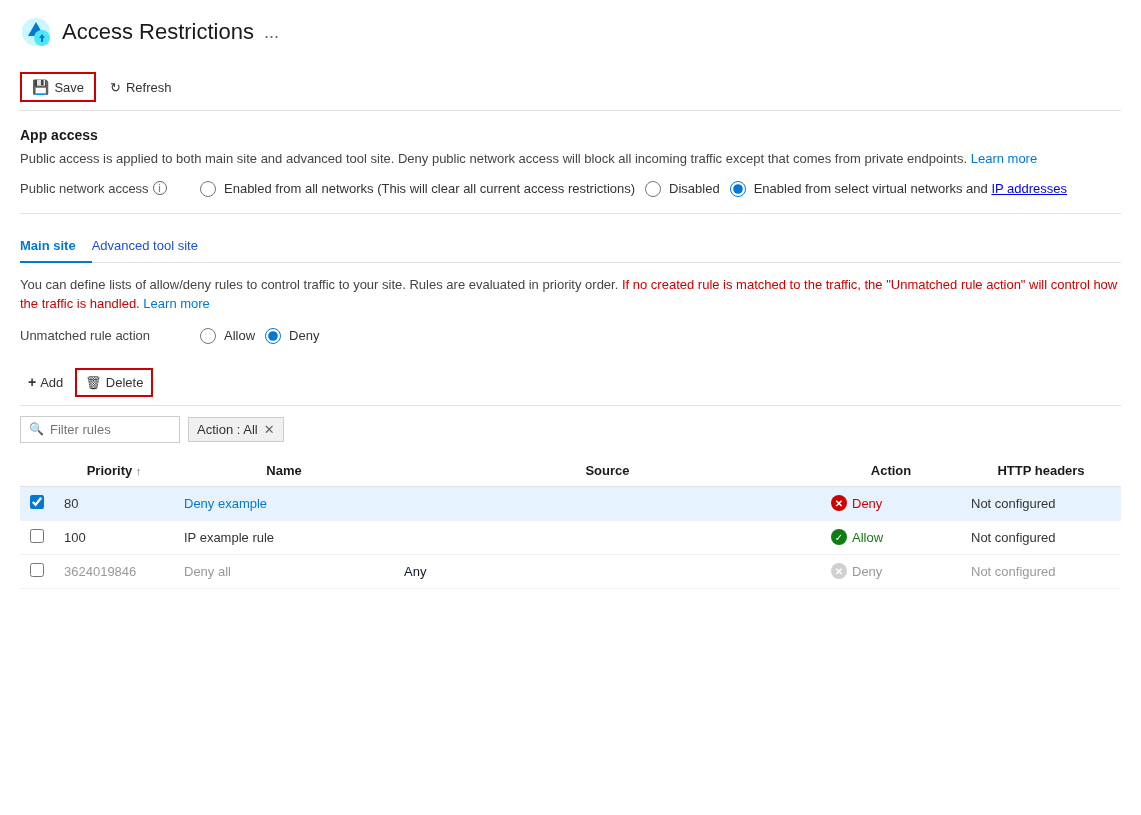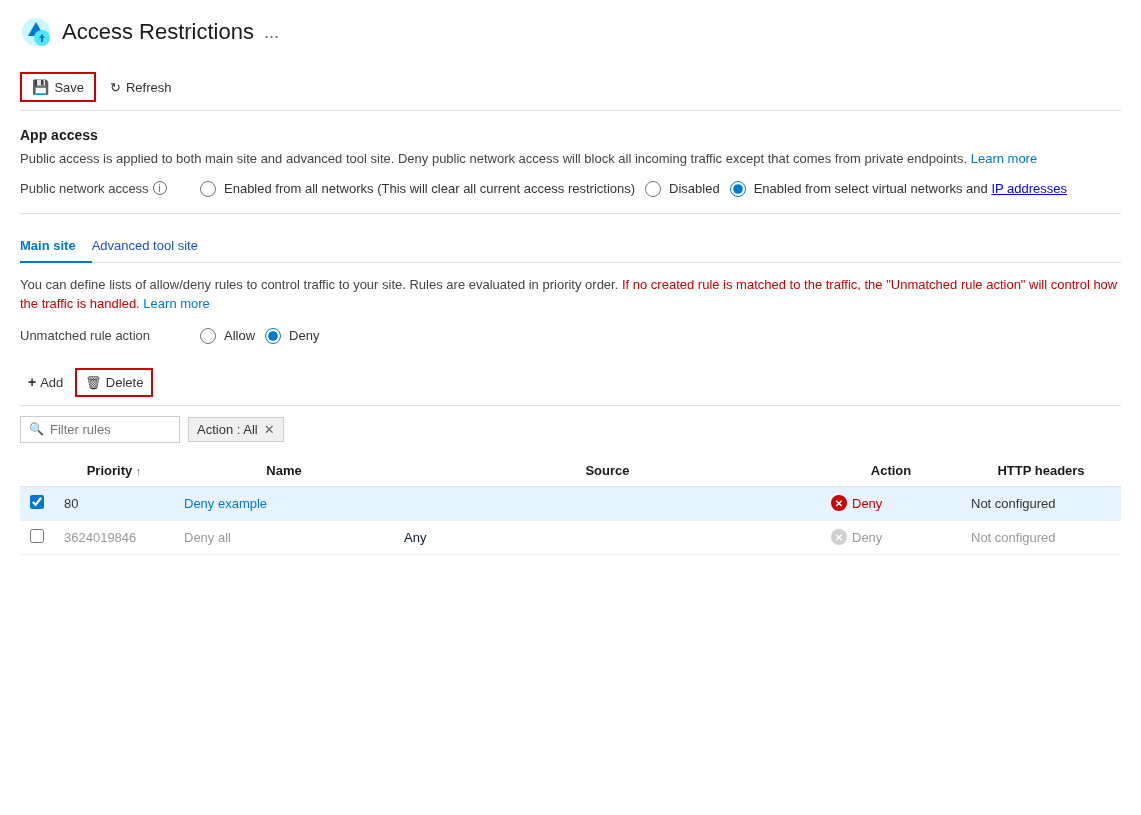--- a/index.html
+++ b/index.html
@@ -205,20 +205,33 @@
           <td>
             <div class="action-deny">
               <span class="icon-deny">✕</span>
               <span style="color:#c00;">Deny</span>
             </div>
           </td>
           <td>Not configured</td>
         </tr>
         <tr>
           <td class="checkbox-cell"><input type="checkbox" class="checkbox-blue" style=""></td>
+          <td>100</td>
+          <td>IP example rule</td>
+          <td></td>
+          <td>
+            <div class="action-allow">
+              <span class="icon-allow">✓</span>
+              <span style="color:#107c10;">Allow</span>
+            </div>
+          </td>
+          <td>Not configured</td>
+        </tr>
+        <tr>
+          <td class="checkbox-cell"><input type="checkbox" class="checkbox-blue" style=""></td>
           <td style="color: rgb(153, 153, 153);">3624019846</td>
           <td style="color: rgb(153, 153, 153);">Deny all</td>
           <td style="color: #0f172a;">Any</td>
           <td>
             <div class="action-deny">
               <span class="icon-deny-gray">✕</span>
               <span style="color:#999;">Deny</span>
             </div>
           </td>
           <td style="color: rgb(153, 153, 153);">Not configured</td>

